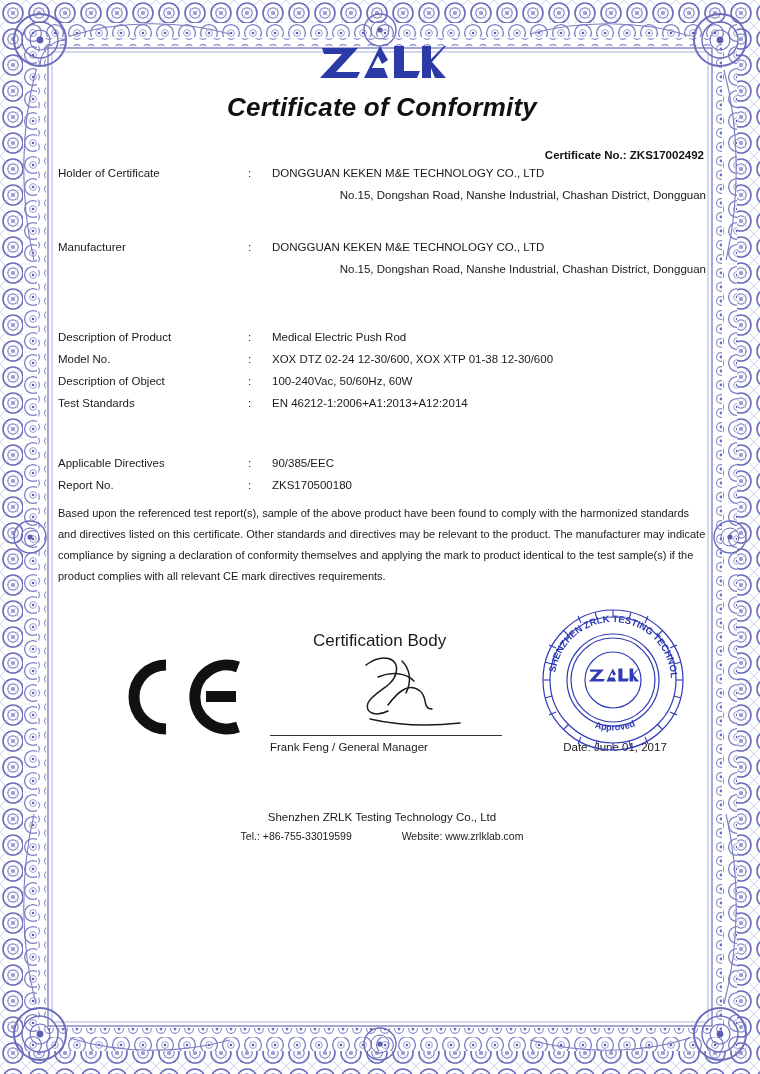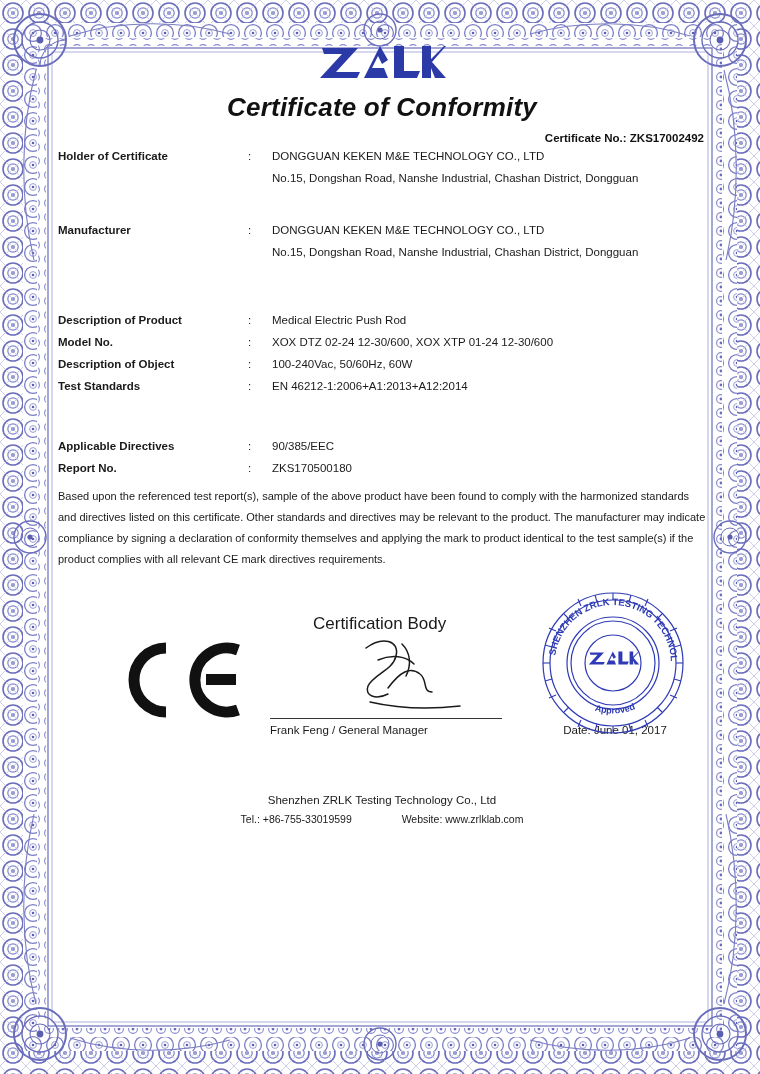--- a/index.html
+++ b/index.html
@@ -57,53 +57,53 @@
     color: #111;
     margin-top: 6px;
     font-family: "Liberation Sans", sans-serif;
   }
 
   .cert-no {
     text-align: right;
     font-size: 11.5px;
     font-weight: bold;
     color: #111;
-    margin-top: 9px;
+    margin-top: 26px;
     padding-right: 2px;
   }
 
   
   table.fields {
     border-collapse: collapse;
     width: 100%;
     margin-top: 6px;
   }
   table.fields td {
     vertical-align: top;
     font-size: 11.5px;
     color: #1a1a1a;
     padding: 0;
   }
   td.flabel {
     width: 190px;
-    font-weight: bold;
+    font-weight: normal;
     padding-left: 8px;
     white-space: nowrap;
   }
   td.fcolon {
     width: 24px;
     text-align: left;
   }
   td.fvalue {
     padding-left: 2px;
   }
   tr.spacer-md td { height: 22px; }
   tr.spacer-lg td { height: 38px; }
   tr.row td { height: 22px; }
-  tr.subrow td { height: 30px; }
+  tr.subrow td { height: 30px; text-align: right; }
   .sub {
     font-size: 11px;
     color: #1a1a1a;
   }
 
   
   .statement {
     margin-top: 2px;
     font-size: 11px;
     line-height: 21px;
@@ -353,21 +353,21 @@
           </tr>
 
         <tr class="row">
           <td class="flabel">Description of Product</td>
           <td class="fcolon">:</td>
           <td class="fvalue">Medical Electric Push Rod</td>
         </tr>
         <tr class="row">
           <td class="flabel">Model No.</td>
           <td class="fcolon">:</td>
-          <td class="fvalue">XOX DTZ 02-24 12-30/600, XOX XTP 01-24 12-30/600</td>
+          <td class="fvalue">XOX DTZ 02-24 12-30/600, XOX XTP 01-38 12-30/600</td>
         </tr>
         <tr class="row">
           <td class="flabel">Description of Object</td>
           <td class="fcolon">:</td>
           <td class="fvalue">100-240Vac, 50/60Hz, 60W</td>
         </tr>
         <tr class="row">
           <td class="flabel">Test Standards</td>
           <td class="fcolon">:</td>
           <td class="fvalue">EN 46212-1:2006+A1:2013+A12:2014</td>

